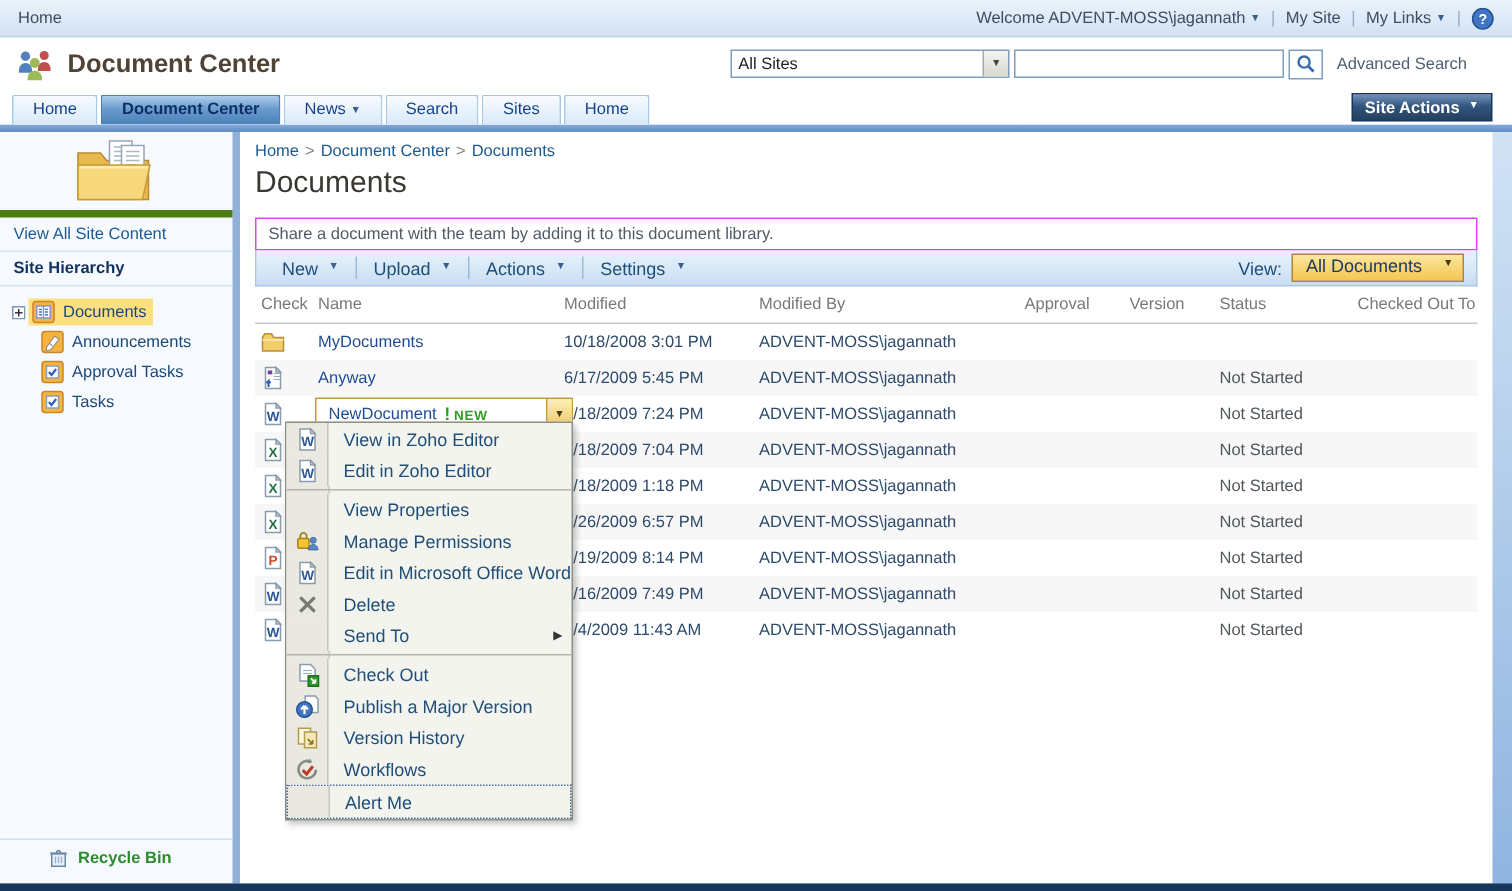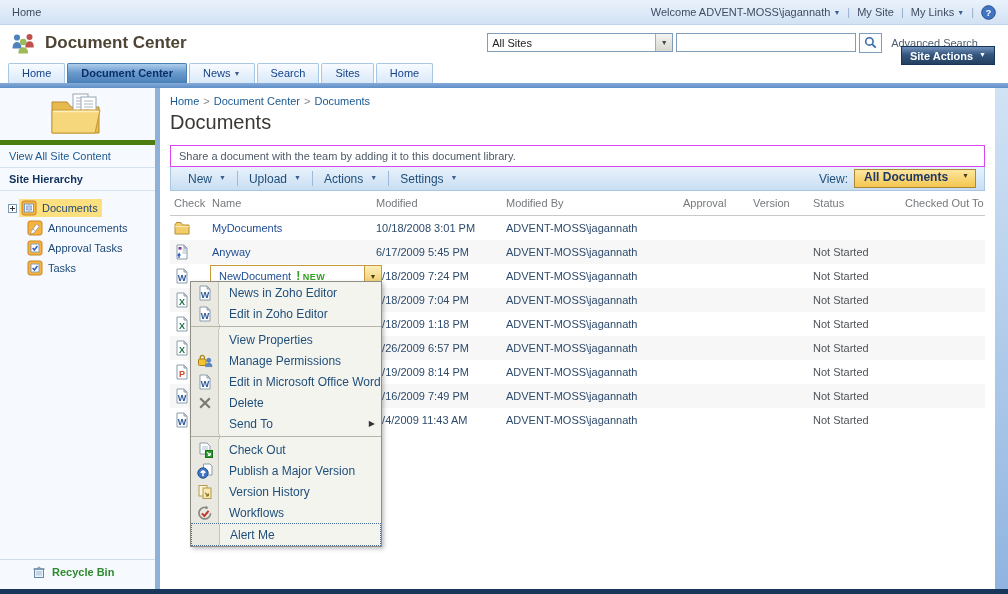--- a/index.html
+++ b/index.html
@@ -27,21 +27,21 @@
                    display:flex; align-items:center; justify-content:center; font-size:7px; color:#444; }
   .searchinput { width:180px; height:19px; border:1px solid #7f9db9; background:#fff; font-family:inherit; font-size:11px; padding:0 3px; }
   .searchbtn { width:23px; height:20px; border:1px solid #7f9db9; background:#fbfdff; display:flex; align-items:center; justify-content:center; cursor:pointer; }
   .advsearch { color:#4f5e6e; margin-left:6px; }
 
   
   .tabrow { height:23px; background:#fff; display:flex; align-items:flex-end; padding:0 0 0 8px; position:relative; }
   .tab { padding:3px 13px 4px 13px; margin-right:2px; color:#15428b; background:linear-gradient(#f8fbff,#d9e9f9);
          border:1px solid #a7c8e5; border-bottom:none; border-radius:2px 2px 0 0; cursor:pointer; }
   .tab.sel { background:linear-gradient(180deg,#aecdec 0%,#6b9bcd 45%,#4a80b8 100%); color:#0b3068; font-weight:bold; border-color:#4a80b8; }
-  .siteactions { position:absolute; right:13px; bottom:18px; height:19px; padding:0 8px; display:flex; align-items:center; gap:6px;
+  .siteactions { position:absolute; right:13px; bottom:2px; height:19px; padding:0 8px; display:flex; align-items:center; gap:6px;
                  background:linear-gradient(#7392bb 0%,#33567f 45%,#24405f 100%); border:1px solid #173ciii; border:1px solid #17365c;
                  color:#fff; font-weight:bold; cursor:pointer; }
   .siteactions .dar { color:#fff; }
   .tabband { height:5px; background:linear-gradient(#85abd9,#5e8dc7); }
 
   
   .main { display:flex; width:995px; height:501px; }
 
   .sidebar { width:160px; background:#f6fafe; border-right:5px solid #8fb0d8; display:flex; flex-direction:column; }
   .folderart { height:52px; display:flex; align-items:center; justify-content:center; }
@@ -61,21 +61,21 @@
   .breadcrumb a { color:#1b5a93; }
   .breadcrumb .sep { color:#888; margin:0 4px; }
   .pagetitle { font-size:20px; color:#3b3834; margin:1px 0 11px 0; font-weight:normal; }
 
   .descbar { border:1px solid #d946ef; padding:4px 8px; color:#4e5a66; background:#fff; }
   .toolbar { height:24px; border:1px solid #a9c7e3; border-top:none; background:linear-gradient(#e8f2fc,#c9def2);
              display:flex; align-items:center; padding:0 8px; color:#1f4e79; font-size:12px; }
   .tbm { display:flex; align-items:center; gap:7px; padding:0 9px; cursor:pointer; }
   .tbsep { width:1px; height:15px; background:#9dbbd9; margin:0 2px; }
   .viewarea { margin-left:auto; display:flex; align-items:center; gap:6px;text-align:center; }
-  .viewbtn { height:19px; display:flex; align-items:center; gap:14px; padding:0 6px 4px 9px; font-weight:bold; color:#1f3864;
+  .viewbtn { height:19px; display:flex; align-items:center; gap:14px; padding:0 6px 4px 9px; font-weight:normal; color:#1f3864;
              background:linear-gradient(#fde69f,#f3c64f); border:1px solid #ab8838; cursor:pointer; }
   .viewbtn .dar { color:#4a3c14; }
 
   
   .grid { display:grid; grid-template-columns:36px 164px 130px 177px 70px 60px 92px auto; align-items:center; }
   .thead { height:25px; border-bottom:1px solid #c9c9c9; color:#76797c; }
   .th { padding-left:6px; cursor:pointer; }
   .th.c0 { padding-left:4px; }
   .tr { height:24px; position:relative; }
   .tr:nth-child(even) { background:#f7f7f7; }
@@ -457,21 +457,21 @@
 
 <div class="ctxmenu" id="ctxmenu">
     <div class="mi">
    <span class="mico">
         <svg width="16" height="16" viewBox="0 0 16 16">
           <path d="M3 1 h7 l3 3 v11 H3 z" fill="#fff" stroke="#8b9bab"></path>
           <path d="M10 1 l3 3 h-3 z" fill="#d9e2ec" stroke="#8b9bab"></path>
           <text x="8" y="12.5" text-anchor="middle" font-size="9" font-weight="bold" font-family="Liberation Sans,sans-serif" fill="#2b579a">W</text>
         </svg>
       </span>
-   <span class="mlabel">News in Zoho Editor</span>
+   <span class="mlabel">View in Zoho Editor</span>
 
  </div>
     <div class="mi">
    <span class="mico">
         <svg width="16" height="16" viewBox="0 0 16 16">
           <path d="M3 1 h7 l3 3 v11 H3 z" fill="#fff" stroke="#8b9bab"></path>
           <path d="M10 1 l3 3 h-3 z" fill="#d9e2ec" stroke="#8b9bab"></path>
           <text x="8" y="12.5" text-anchor="middle" font-size="9" font-weight="bold" font-family="Liberation Sans,sans-serif" fill="#2b579a">W</text>
         </svg>
       </span>

